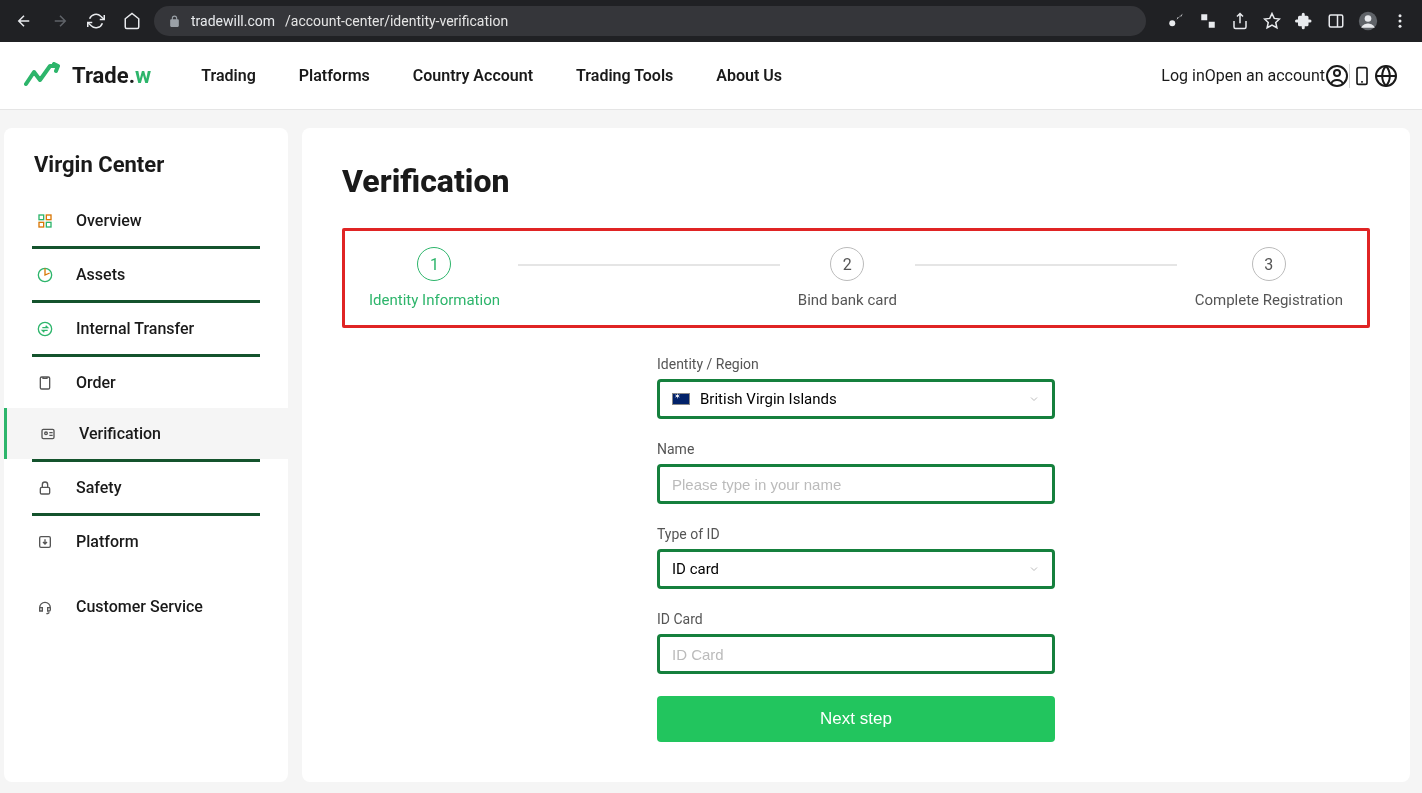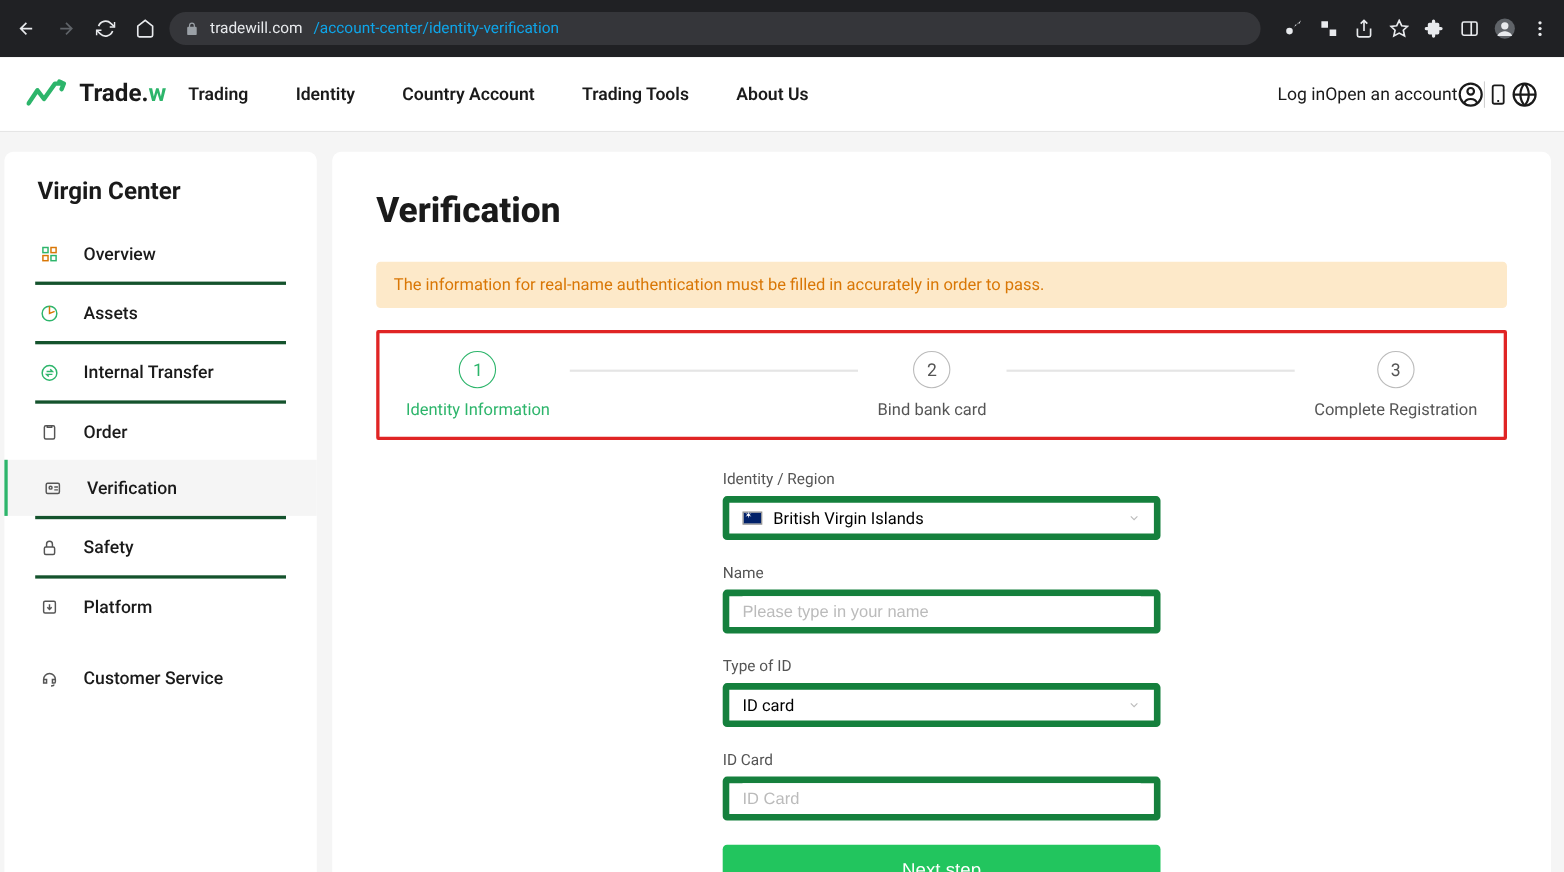--- a/index.html
+++ b/index.html
@@ -1,31 +1,31 @@
 <!DOCTYPE html>
 <html><head>
 <meta charset="utf-8">
 <style>
 * { box-sizing: border-box; margin: 0; padding: 0; }
 body { font-family: -apple-system, BlinkMacSystemFont, "Segoe UI", Roboto, Arial, sans-serif; background: #f5f5f5; }
 
 
-.chrome-bar { background: #202124; height: 52px; display: flex; align-items: center; padding: 0 10px; gap: 8px; }
+.chrome-bar { background: #202124; height: 42px; display: flex; align-items: center; padding: 0 10px; gap: 8px; }
 .chrome-btn { width: 28px; height: 28px; display: flex; align-items: center; justify-content: center; color: #9aa0a6; cursor: pointer; border-radius: 50%; }
 .chrome-btn.enabled { color: #e8eaed; }
 .chrome-url { flex: 1; background: #35363a; border-radius: 20px; height: 30px; display: flex; align-items: center; padding: 0 14px; color: #9aa0a6; font-size: 14px; gap: 10px; }
 .chrome-url .lock-icon { color: #9aa0a6; font-size: 13px; }
 .chrome-url .url-text { color: #e8eaed; }
-.chrome-url .url-path { color: #0ea5e9; }
+.chrome-url .url-path { color: #e5e5e5; }
 .chrome-right { display: flex; gap: 8px; margin-left: 10px; }
 .chrome-icon { width: 24px; height: 24px; display: flex; align-items: center; justify-content: center; color: #e8eaed; font-size: 16px; }
 
 
 .site-header { background: #fff; height: 68px; border-bottom: 1px solid #e5e5e5; display: flex; align-items: center; padding: 0 24px; }
-.logo { display: flex; align-items: center; gap: 6px; margin-right: 20px; }
+.logo { display: flex; align-items: center; gap: 6px; margin-right: 50px; }
 .logo-mark { width: 42px; height: 28px; display: flex; align-items: center; }
 .logo-text { font-size: 22px; font-weight: 700; color: #1a1a1a; }
 .logo-text .w { color: #2db56b; }
 .nav-links { display: flex; gap: 43px; }
 .nav-link { font-size: 16px; font-weight: 600; color: #1a1a1a; cursor: pointer; }
 .header-right { margin-left: auto; display: flex; align-items: center; }
 .header-link { font-size: 16px; color: #1a1a1a; cursor: pointer; }
 .header-icon { width: 24px; height: 24px; display: flex; align-items: center; justify-content: center; color: #1a1a1a; cursor: pointer; }
 .header-divider { width: 1px; height: 24px; background: #d0d0d0; }
 
@@ -51,21 +51,21 @@
 .step-num { width: 34px; height: 34px; border: 1px solid #bbb; border-radius: 50%; display: flex; align-items: center; justify-content: center; font-size: 16px; color: #555; }
 .step.active .step-num { border-color: #2db56b; color: #2db56b; }
 .step-label { font-size: 15px; color: #555; }
 .step.active .step-label { color: #2db56b; }
 .step-line { flex: 1; height: 2px; background: #e5e5e5; margin: 17px 18px 0; }
 
 
 .form { width: 398px; margin: 0 auto; }
 .field { margin-bottom: 22px; }
 .field-label { font-size: 14px; color: #555; margin-bottom: 7px; }
-.select, .input { width: 100%; height: 40px; border: 6px solid #15803d; border-radius: 4px; padding: 0 12px; font-size: 15px; display: flex; align-items: center; background: #fff; position: relative; cursor: pointer; }
+.select, .input { width: 100%; height: 40px; border: 3px solid #15803d; border-radius: 4px; padding: 0 12px; font-size: 15px; display: flex; align-items: center; background: #fff; position: relative; cursor: pointer; }
 .select .flag { width: 18px; height: 12px; background: linear-gradient(to bottom, #012169 50%, #012169 50%); margin-right: 10px; border:1px solid #888; display:inline-block; position:relative; }
 .select .flag::before{content:"✶";position:absolute;left:1px;top:-2px;font-size:8px;color:#fff;}
 .select .chev { margin-left: auto; color: #bbb; }
 .input input { width: 100%; height: 100%; border: none; outline: none; font-size: 15px; }
 .input input::placeholder { color: #bbb; }
 
 .btn-primary { width: 100%; height: 46px; background: #22c55e; color: #fff; border: none; border-radius: 4px; font-size: 17px; font-weight: 500; cursor: pointer; }
 
 svg { display: block; }
 </style>
@@ -157,21 +157,21 @@
   <div class="logo">
     <div class="logo-mark">
       <svg width="42" height="28" viewBox="0 0 42 28">
           <path d="M2 22 L10 10 L16 18 L26 4 L34 4 M34 4 L30 2 M34 4 L32 9" stroke="#2db56b" stroke-width="4" fill="none" stroke-linecap="round" stroke-linejoin="round"></path>
         </svg>
     </div>
     <div class="logo-text"><span>Trade.</span><span class="w">w</span></div>
   </div>
   <div class="nav-links">
     <div class="nav-link">Trading</div>
-    <div class="nav-link">Identity</div>
+    <div class="nav-link">Platforms</div>
     <div class="nav-link">Country Account</div>
     <div class="nav-link">Trading Tools</div>
     <div class="nav-link">About Us</div>
   </div>
   <div class="header-right">
     <div class="header-link">Log in</div>
     <div class="header-link">Open an account</div>
     <div class="header-icon">
       <svg width="24" height="24" viewBox="0 0 24 24" fill="none" stroke="#1a1a1a" stroke-width="2">
           <circle cx="12" cy="12" r="10"></circle>
@@ -278,21 +278,20 @@
               </svg>
             </span>
           <span>Customer Service</span>
         </div>
       </div>
     </div>
   </div>
 
   <div class="content">
     <h1 class="page-title">Verification</h1>
-    <div class="alert">The information for real-name authentication must be filled in accurately in order to pass.</div>
 
     <div class="steps-wrap">
       <div class="step active">
         <div class="step-num">1</div>
         <div class="step-label">Identity Information</div>
       </div>
       <div class="step-line"></div>
       <div class="step">
         <div class="step-num">2</div>
         <div class="step-label">Bind bank card</div>

